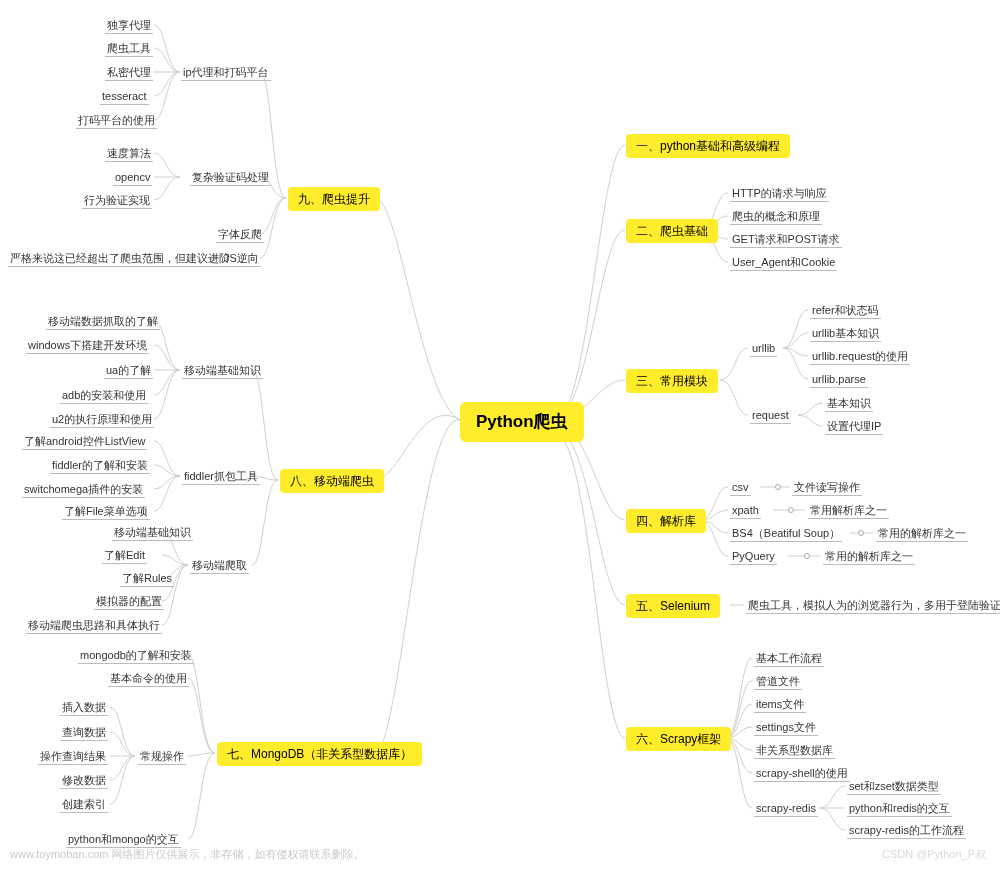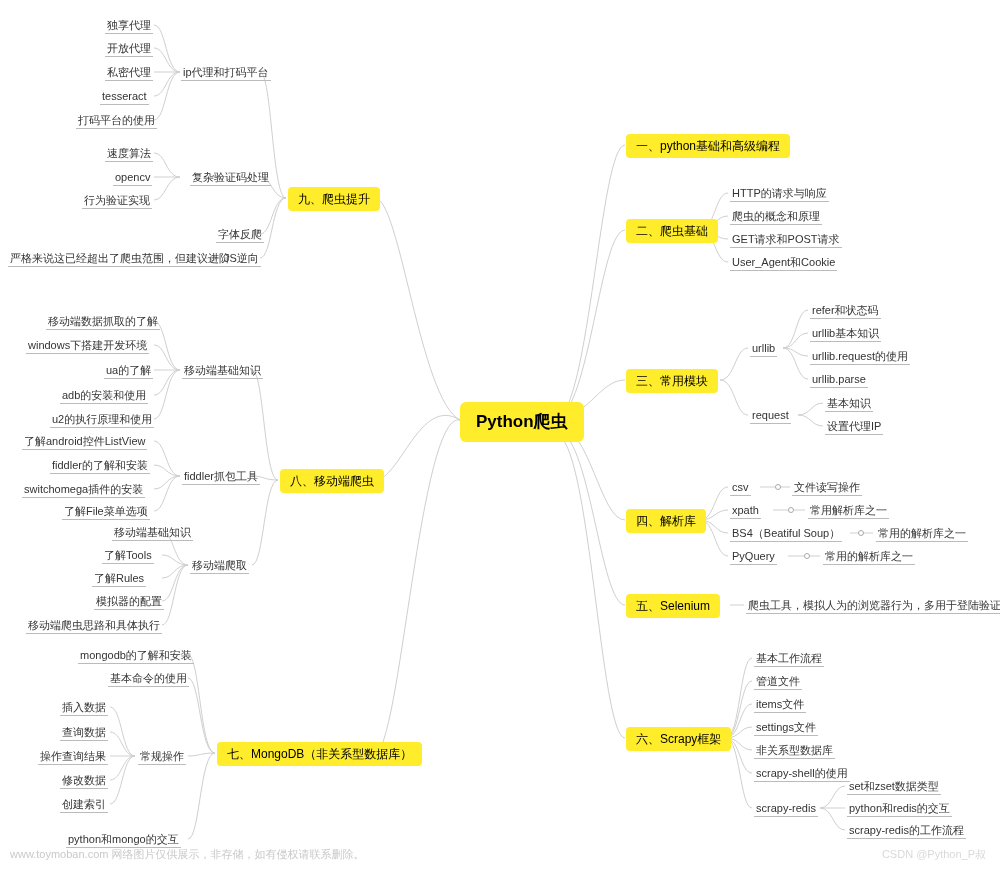--- a/index.html
+++ b/index.html
@@ -229,29 +229,29 @@
 <div class="node lvl3" style="left:104px;top:363px"><span>ua的了解</span></div>
 <div class="node lvl3" style="left:60px;top:388px"><span>adb的安装和使用</span></div>
 <div class="node lvl3" style="left:50px;top:412px"><span>u2的执行原理和使用</span></div>
 <div class="node lvl2" style="left:182px;top:469px"><span>fiddler抓包工具</span></div>
 <div class="node lvl3" style="left:22px;top:434px"><span>了解android控件ListView</span></div>
 <div class="node lvl3" style="left:50px;top:458px"><span>fiddler的了解和安装</span></div>
 <div class="node lvl3" style="left:22px;top:482px"><span>switchomega插件的安装</span></div>
 <div class="node lvl3" style="left:62px;top:504px"><span>了解File菜单选项</span></div>
 <div class="node lvl2" style="left:190px;top:558px"><span>移动端爬取</span></div>
 <div class="node lvl3" style="left:112px;top:525px"><span>移动端基础知识</span></div>
-<div class="node lvl3" style="left:102px;top:548px"><span>了解Tools</span></div>
-<div class="node lvl3" style="left:92px;top:571px"><span>了解Rules</span></div>
+<div class="node lvl3" style="left:102px;top:548px"><span>了解Edit</span></div>
+<div class="node lvl3" style="left:120px;top:571px"><span>了解Rules</span></div>
 <div class="node lvl3" style="left:94px;top:594px"><span>模拟器的配置</span></div>
 <div class="node lvl3" style="left:26px;top:618px"><span>移动端爬虫思路和具体执行</span></div>
 
 <div class="node lvl1" style="left:288px;top:187px"><span>九、爬虫提升</span></div>
 <div class="node lvl2" style="left:181px;top:65px"><span>ip代理和打码平台</span></div>
 <div class="node lvl3" style="left:105px;top:18px"><span>独享代理</span></div>
-<div class="node lvl3" style="left:105px;top:41px"><span>开放代理</span></div>
+<div class="node lvl3" style="left:105px;top:41px"><span>爬虫工具</span></div>
 <div class="node lvl3" style="left:105px;top:65px"><span>私密代理</span></div>
 <div class="node lvl3" style="left:100px;top:89px"><span>tesseract</span></div>
 <div class="node lvl3" style="left:76px;top:113px"><span>打码平台的使用</span></div>
 <div class="node lvl2" style="left:190px;top:170px"><span>复杂验证码处理</span></div>
 <div class="node lvl3" style="left:105px;top:146px"><span>速度算法</span></div>
 <div class="node lvl3" style="left:113px;top:170px"><span>opencv</span></div>
 <div class="node lvl3" style="left:82px;top:193px"><span>行为验证实现</span></div>
 <div class="node lvl2" style="left:216px;top:227px"><span>字体反爬</span></div>
 <div class="node lvl2" style="left:222px;top:251px"><span>JS逆向</span></div>
 <span class="dot" style="left:210px;top:255px"></span>

